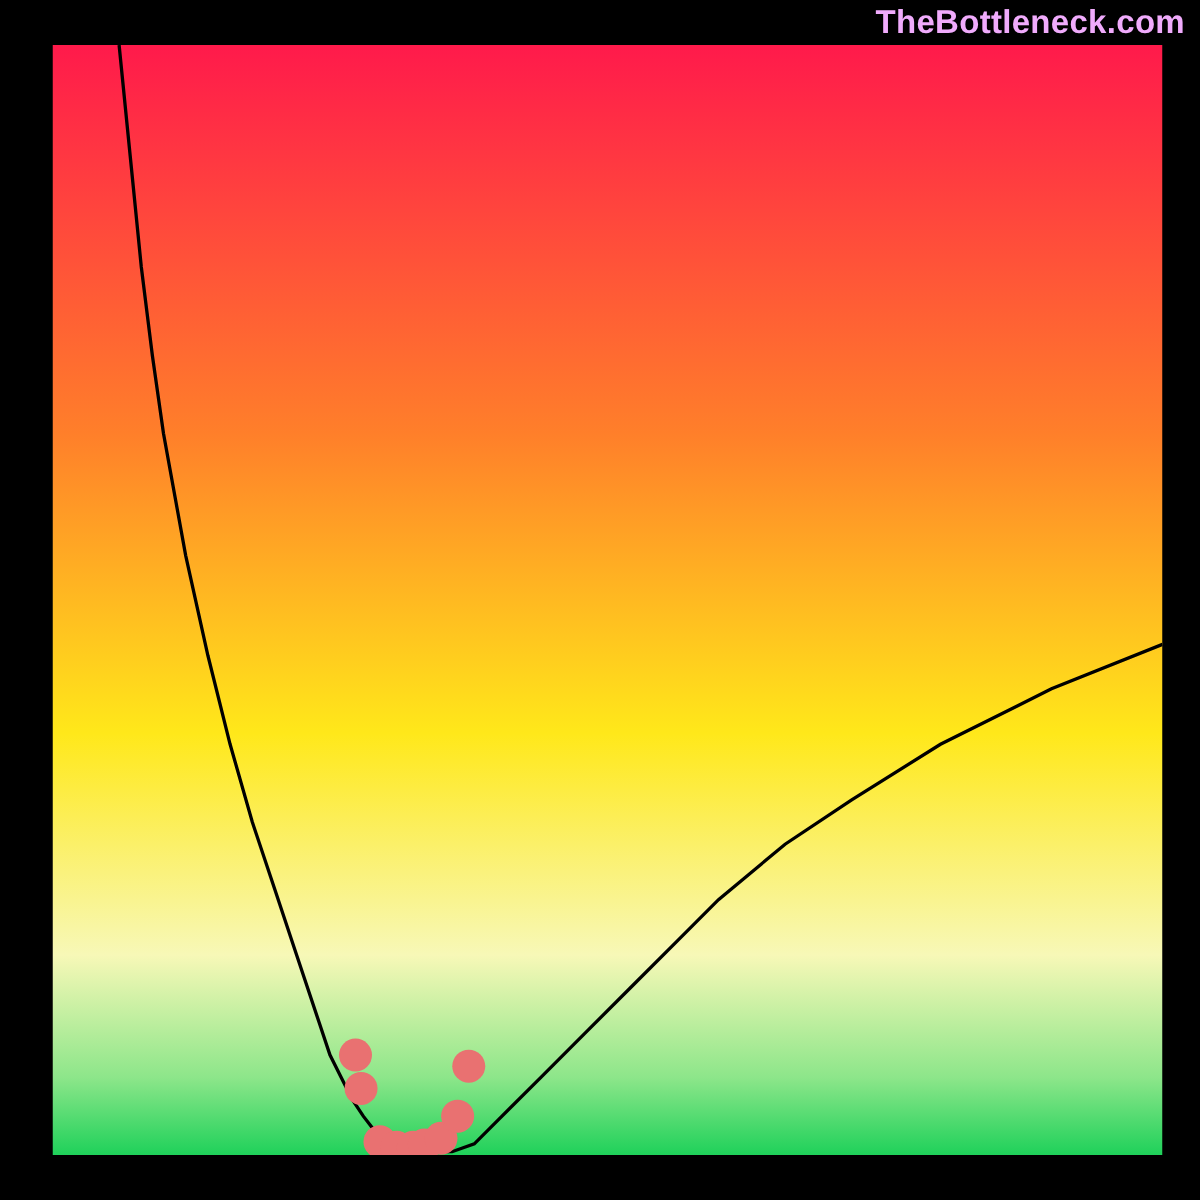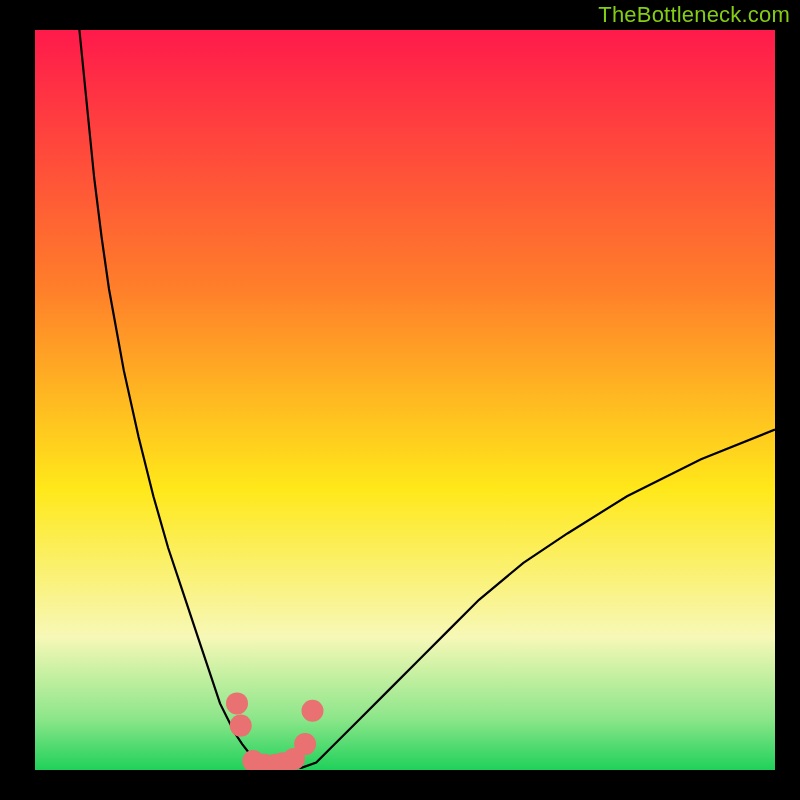--- a/index.html
+++ b/index.html
@@ -15,22 +15,22 @@
     position: relative;
     width: 800px;
     height: 800px;
     background: #000;
   }
   .watermark {
     position: absolute;
     top: 2px;
     right: 10px;
     font-size: 22px;
-    font-weight: 400;
-    color: #84cc16;
+    font-weight: 700;
+    color: #f0abfc;
     letter-spacing: 0.2px;
     z-index: 10;
   }
   .plot {
     position: absolute;
     left: 35px;
     top: 30px;
     width: 740px;
     height: 740px;
   }

